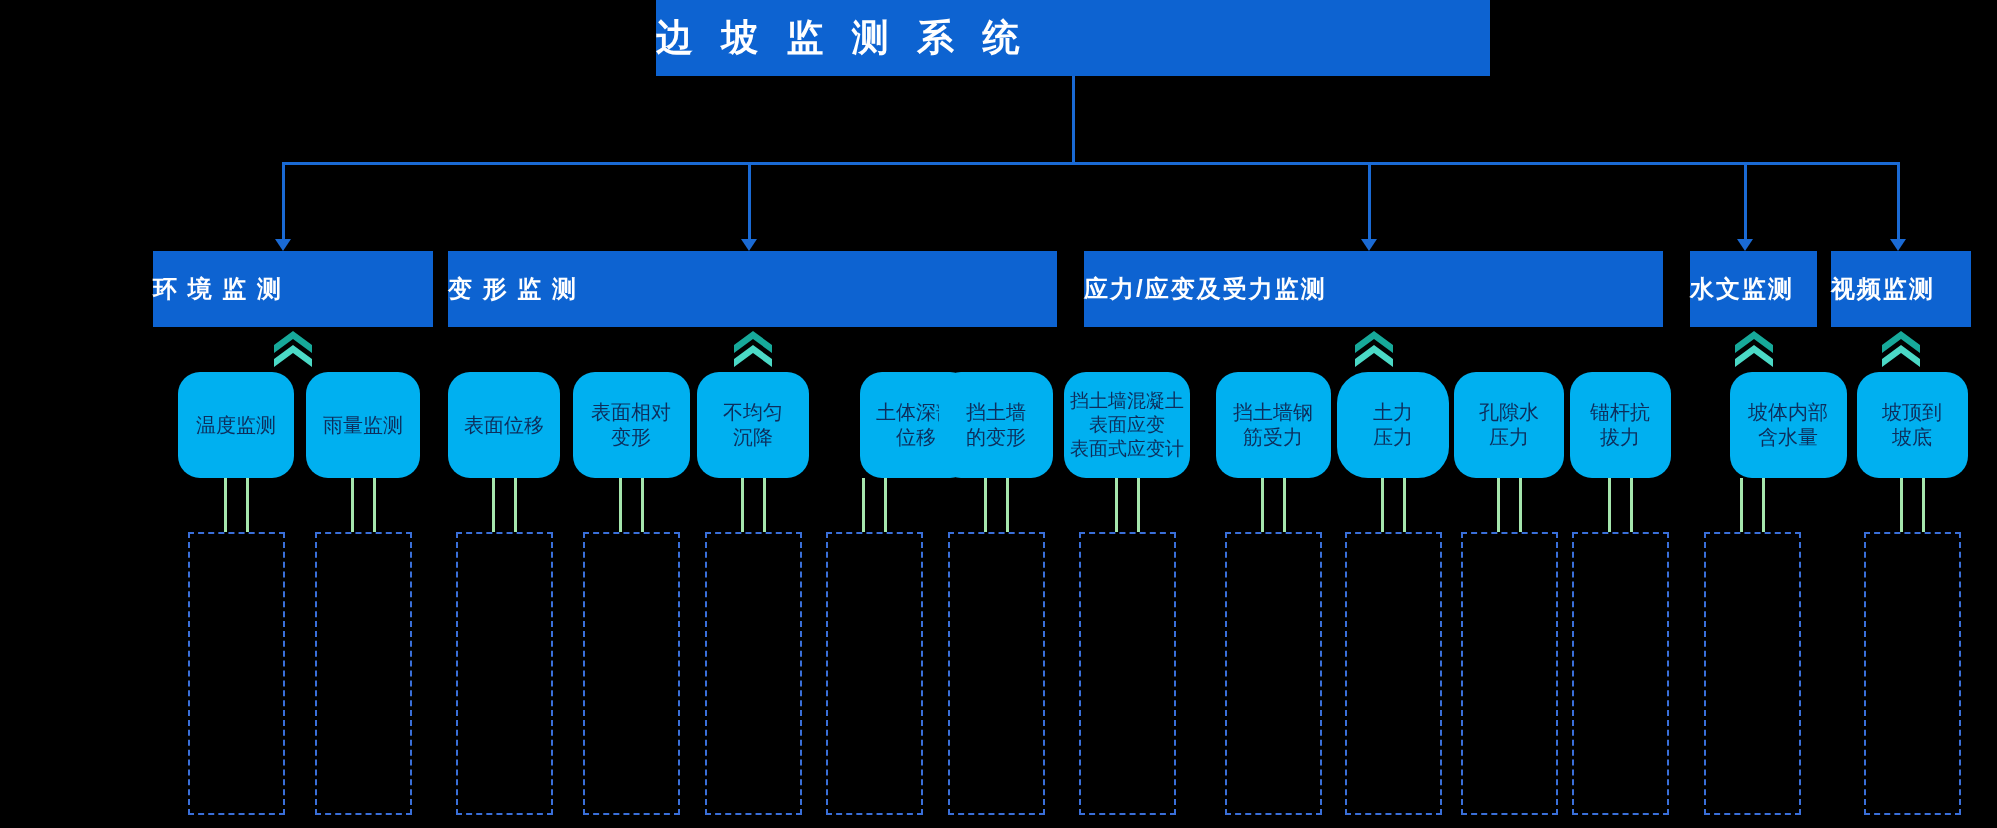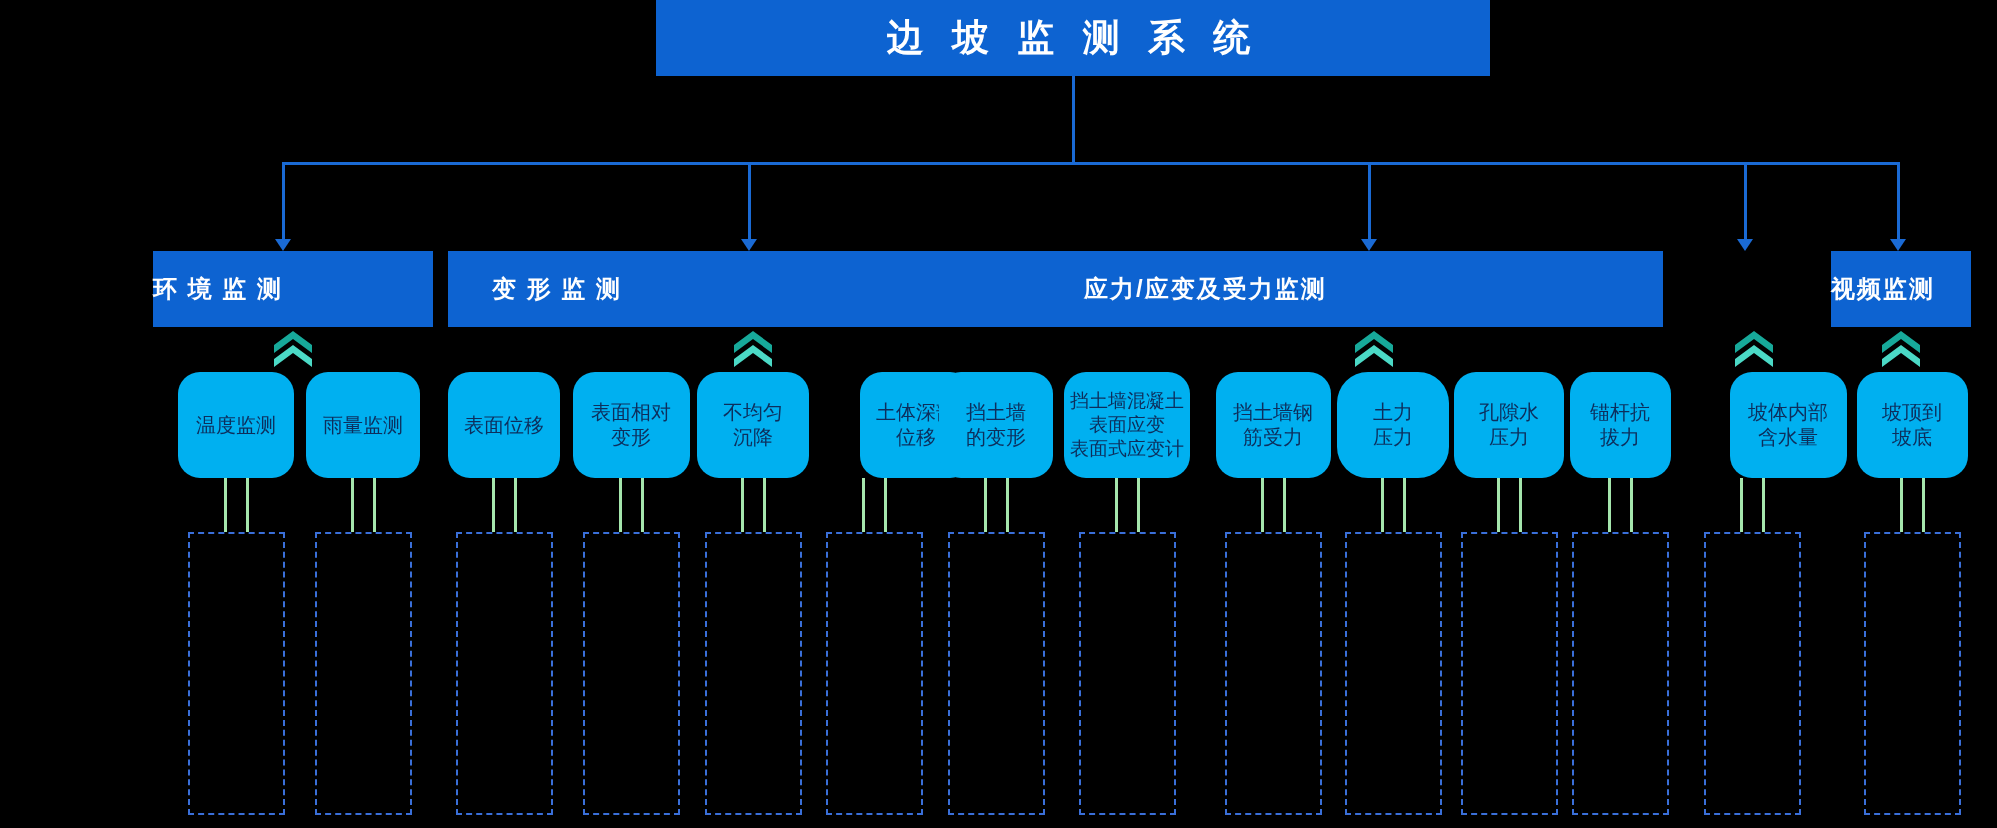--- a/index.html
+++ b/index.html
@@ -3,21 +3,21 @@
 <meta charset="utf-8">
 <style>
   html,body{margin:0;padding:0;background:var(--bg,#000);}
   .stage{
     position:relative;width:1997px;height:828px;background:var(--bg,#000);
     font-family:"Liberation Sans",sans-serif;overflow:hidden;
   }
   .title-box{
     position:absolute;left:656px;top:0;width:834px;height:76px;
     background:var(--box-blue,#0d63d1);
-    display:flex;align-items:center;justify-content:center;
+    display:flex;align-items:center;justify-content:flex-start;
   }
   .title-box span{
     color:#fff;font-size:37px;font-weight:bold;letter-spacing:9px;white-space:pre;
   }
   .cat-box{
     position:absolute;background:var(--box-blue,#0d63d1);
     display:flex;align-items:center;justify-content:flex-start;
   }
   .cat-box span{
     color:#fff;font-size:24px;font-weight:bold;letter-spacing:2px;white-space:pre;
@@ -68,21 +68,21 @@
     <div class="stem" style="left: 245.5px; top: 478px; height: 54px;"></div>
     <div class="dash-box" style="left: 187.5px; top: 532px; width: 97px; height: 283px;"></div>
     <div class="leaf" style="left: 306px; top: 372px; width: 114px; height: 106px;">
       <span>雨量监测</span>
     </div>
     <div class="stem" style="left: 350.5px; top: 478px; height: 54px;"></div>
     <div class="stem" style="left: 372.5px; top: 478px; height: 54px;"></div>
     <div class="dash-box" style="left: 314.5px; top: 532px; width: 97px; height: 283px;"></div>
     <div class="vline" style="left: 747.5px; top: 162px; width: 3px; height: 77px;"></div>
     <div class="arrow-down" style="left: 741px; top: 239px;"></div>
-    <div class="cat-box" style="left: 448px; top: 251px; width: 609px; height: 76px; padding-left: 44px;">
+    <div class="cat-box" style="left: 448px; top: 251px; width: 609px; height: 76px;">
       <span>变 形 监 测</span>
     </div>
     <div class="chev" style="left: 729.5px; top: 329px;"><svg width="46" height="38" viewBox="0 0 46 38">
         <polygon points="4,16 23,2 42,16 42,24 23,10 4,24" fill="#17a99a"></polygon>
         <polygon points="4,30 23,16 42,30 42,38 23,24 4,38" fill="#4bd9c6"></polygon>
       </svg></div>
     <div class="leaf" style="left: 448px; top: 372px; width: 112px; height: 106px;">
       <span>表面位移</span>
     </div>
     <div class="stem" style="left: 491.5px; top: 478px; height: 54px;"></div>
@@ -156,20 +156,23 @@
     <div class="dash-box" style="left: 1460.5px; top: 532px; width: 97px; height: 283px;"></div>
     <div class="leaf" style="left: 1569.5px; top: 372px; width: 101px; height: 106px;">
       <span>锚杆抗
 拔力</span>
     </div>
     <div class="stem" style="left: 1607.5px; top: 478px; height: 54px;"></div>
     <div class="stem" style="left: 1629.5px; top: 478px; height: 54px;"></div>
     <div class="dash-box" style="left: 1571.5px; top: 532px; width: 97px; height: 283px;"></div>
     <div class="vline" style="left: 1743.5px; top: 162px; width: 3px; height: 77px;"></div>
     <div class="arrow-down" style="left: 1737px; top: 239px;"></div>
+    <div class="cat-box" style="left: 1690px; top: 251px; width: 127px; height: 76px;">
+      <span>水文监测</span>
+    </div>
     <div class="chev" style="left: 1730.5px; top: 329px;"><svg width="46" height="38" viewBox="0 0 46 38">
         <polygon points="4,16 23,2 42,16 42,24 23,10 4,24" fill="#17a99a"></polygon>
         <polygon points="4,30 23,16 42,30 42,38 23,24 4,38" fill="#4bd9c6"></polygon>
       </svg></div>
     <div class="leaf" style="left: 1693.5px; top: 372px; width: 117px; height: 106px; margin-left: 36px;">
       <span>坡体内部
 含水量</span>
     </div>
     <div class="stem" style="left: 1739.5px; top: 478px; height: 54px;"></div>
     <div class="stem" style="left: 1761.5px; top: 478px; height: 54px;"></div>

